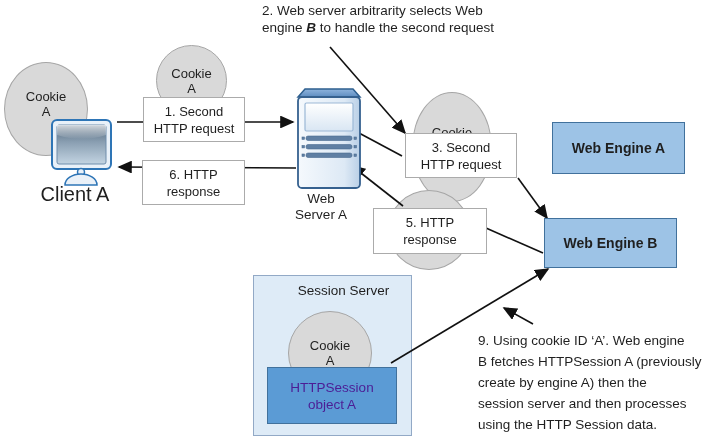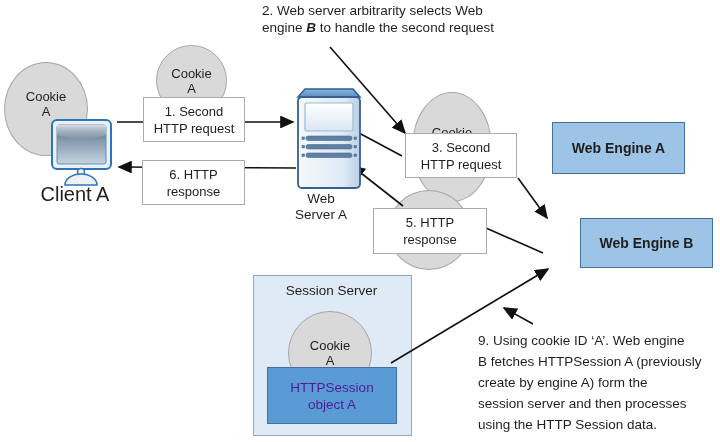--- a/index.html
+++ b/index.html
@@ -18,21 +18,21 @@
     font-size:13px;line-height:17px;text-align:center;
   }
   .engine{
     position:absolute;background:#9dc3e6;border:1px solid #41719c;z-index:3;
     display:flex;align-items:center;justify-content:center;font-size:14px;font-weight:bold;
   }
   #session-server{
     position:absolute;left:253px;top:275px;width:157px;height:159px;
     background:#deebf7;border:1px solid #92a9c6;z-index:0;
   }
-  #session-title{position:absolute;left:253px;top:283px;width:157px;text-align:center;font-size:13.5px;z-index:1;}
+  #session-title{position:absolute;left:253px;top:283px;width:157px;text-align:center;font-size:13.5px;z-index:1;padding-left:12px;}
   #httpsession{
     position:absolute;left:267px;top:367px;width:128px;height:55px;
     background:#5b9bd5;border:1px solid #41719c;z-index:3;color:#4c1d95;
     display:flex;flex-direction:column;align-items:center;justify-content:center;
     font-size:13.5px;line-height:17px;text-align:center;
   }
   .annotation{position:absolute;font-size:13.5px;z-index:4;white-space:nowrap;}
   #annotation-step2{left:262px;top:2px;line-height:17px;}
   #annotation-step2 .em{font-weight:bold;font-style:italic;}
   #annotation-step4{left:478px;top:330px;line-height:21px;}
@@ -102,21 +102,21 @@
   </div>
 
   <div class="msgbox" style="left:373px;top:208px;width:112px;height:44px;">
     <div>5. HTTP</div>
     <div>response</div>
   </div>
 
   <div class="engine" style="left:552px;top:122px;width:131px;height:50px;">
     <span>Web Engine A</span>
   </div>
-  <div class="engine" style="left:580px;top:218px;width:131px;height:48px;">
+  <div class="engine" style="left:544px;top:218px;width:131px;height:48px;">
     <span>Web Engine B</span>
   </div>
 
   <div id="httpsession">
     <div>HTTPSession</div>
     <div>object A</div>
   </div>
 
   <div class="icon-wrap" style="left:45px;top:116px;">
     <svg width="68" height="72">
@@ -179,18 +179,18 @@
   </div>
 
   <div class="annotation" id="annotation-step2">
     <div>2. Web server arbitrarity selects Web</div>
     <div><span>engine </span><span class="em">B</span><span> to handle the second request</span></div>
   </div>
 
   <div class="annotation" id="annotation-step4">
     <div>9. Using cookie ID ‘A’. Web engine</div>
     <div>B fetches HTTPSession A (previously</div>
-    <div>create by engine A) form the</div>
+    <div>create by engine A) then the</div>
     <div>session server and then processes</div>
     <div>using the HTTP Session data.</div>
   </div>
 
 </div>
 
 </body></html>

